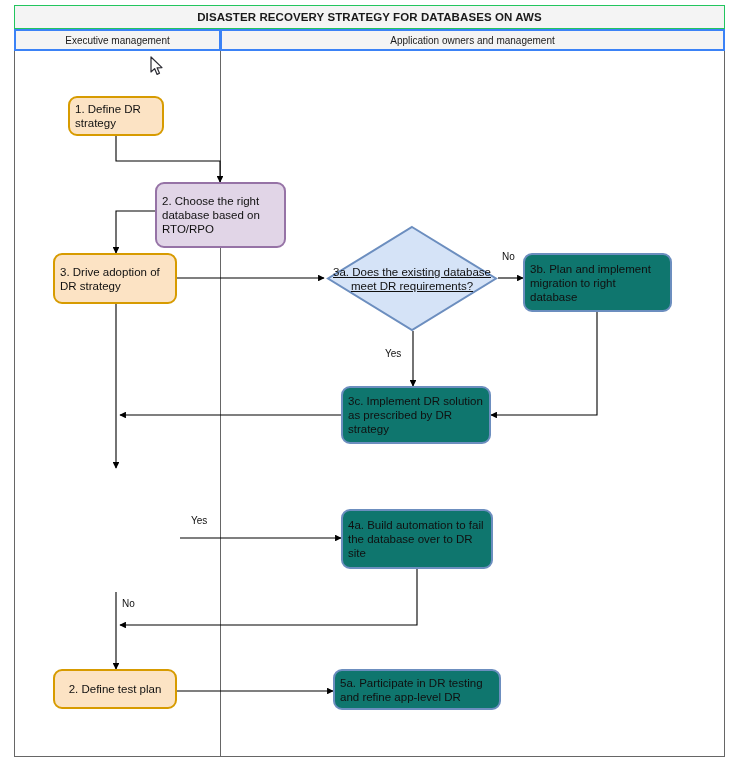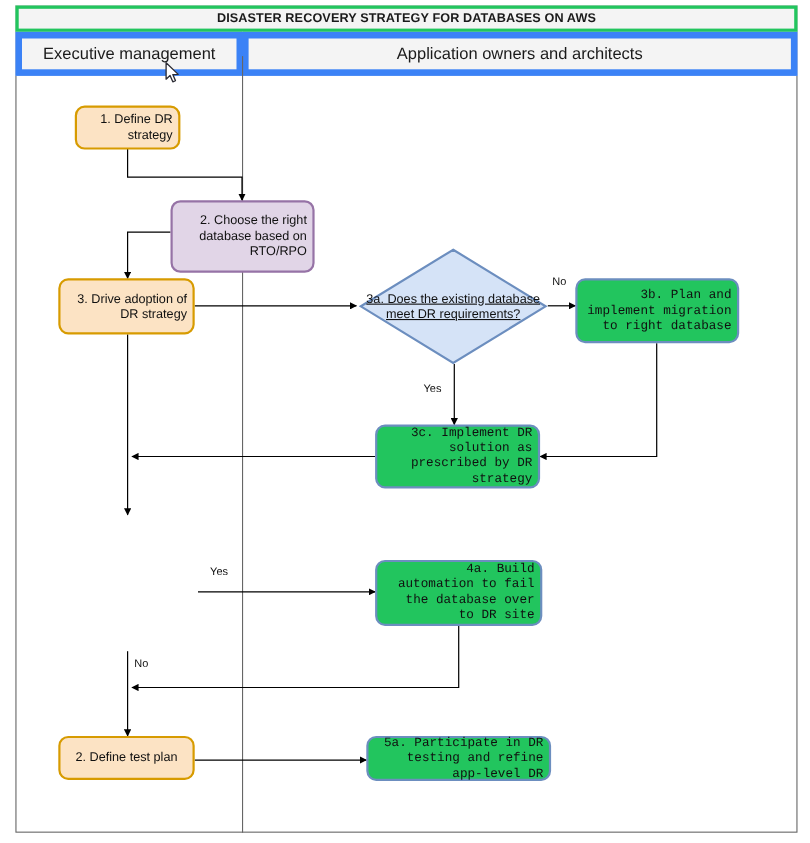--- a/index.html
+++ b/index.html
@@ -32,42 +32,42 @@
     background: #ffffff;
   }
 
   .pool-title {
     position: absolute;
     left: 14px;
     top: 5px;
     width: 711px;
     height: 24px;
     box-sizing: border-box;
-    border: 3px solid #22c55e;
+    border: 1px solid #22c55e;
     background: #f4f4f4;
     display: flex;
     align-items: center;
     justify-content: center;
     font-size: 11.5px;
     font-weight: bold;
     color: #1a1a1a;
     letter-spacing: 0.1px;
   }
 
   .lane-header {
     position: absolute;
     top: 29px;
-    height: 40px;
-    box-sizing: border-box;
-    border: 6px solid #3b82f6;
+    height: 22px;
+    box-sizing: border-box;
+    border: 2px solid #3b82f6;
     background: #f4f4f4;
     display: flex;
     align-items: center;
     justify-content: center;
-    font-size: 15px;
+    font-size: 10px;
     color: #1a1a1a;
   }
   .lane-header.left  { left: 14px;  width: 207px; }
   .lane-header.right { left: 220px; width: 505px; }
 
   .lane-divider {
     position: absolute;
     left: 220px;
     top: 51px;
     width: 1px;
@@ -75,37 +75,37 @@
     background: #666666;
   }
 
   
   .node {
     position: absolute;
     box-sizing: border-box;
     display: flex;
     align-items: center;
     justify-content: center;
-    text-align: right;
+    text-align: left;
     font-size: 11.5px;
     line-height: 14px;
     color: #101010;
     padding: 18px 5px;
     z-index: 5;
   }
 
   .node.rounded {
     border-radius: 9px;
     border-width: 2px;
     border-style: solid;
   }
 
   .node.orange  { background: #fce3c4; border-color: #d79b00; }
   .node.purple  { background: #e1d5e7; border-color: #9673a6; }
-  .node.blue    { background: #22c55e; border-color: #6c8ebf; font-family: Liberation Mono, monospace; }
+  .node.blue    { background: #0f766e; border-color: #6c8ebf; }
 
   
   .diamond {
     position: absolute;
     z-index: 5;
   }
   .diamond svg { display: block; }
   .diamond .dlabel {
     position: absolute;
     left: 0; top: 0;
@@ -152,21 +152,21 @@
 <body>
 
 <div id="canvas">
 
   <div class="pool"></div>
 
   <div class="pool-title">DISASTER RECOVERY STRATEGY FOR DATABASES ON AWS</div>
 
   <div class="lane-header left">Executive management</div>
 
-  <div class="lane-header right">Application owners and architects</div>
+  <div class="lane-header right">Application owners and management</div>
 
   <div class="lane-divider"></div>
 
   <svg id="connectors" viewBox="0 0 736 766" width="736" height="766">
     <defs>
       <marker id="arrow" viewBox="0 0 10 10" refX="9" refY="5" markerWidth="6" markerHeight="6" orient="auto-start-reverse">
         <path d="M 0 0 L 10 5 L 0 10 z" fill="#000000"></path>
       </marker>
     </defs>
     <g stroke="#000000" stroke-width="1.1" fill="none" marker-end="url(#arrow)">

